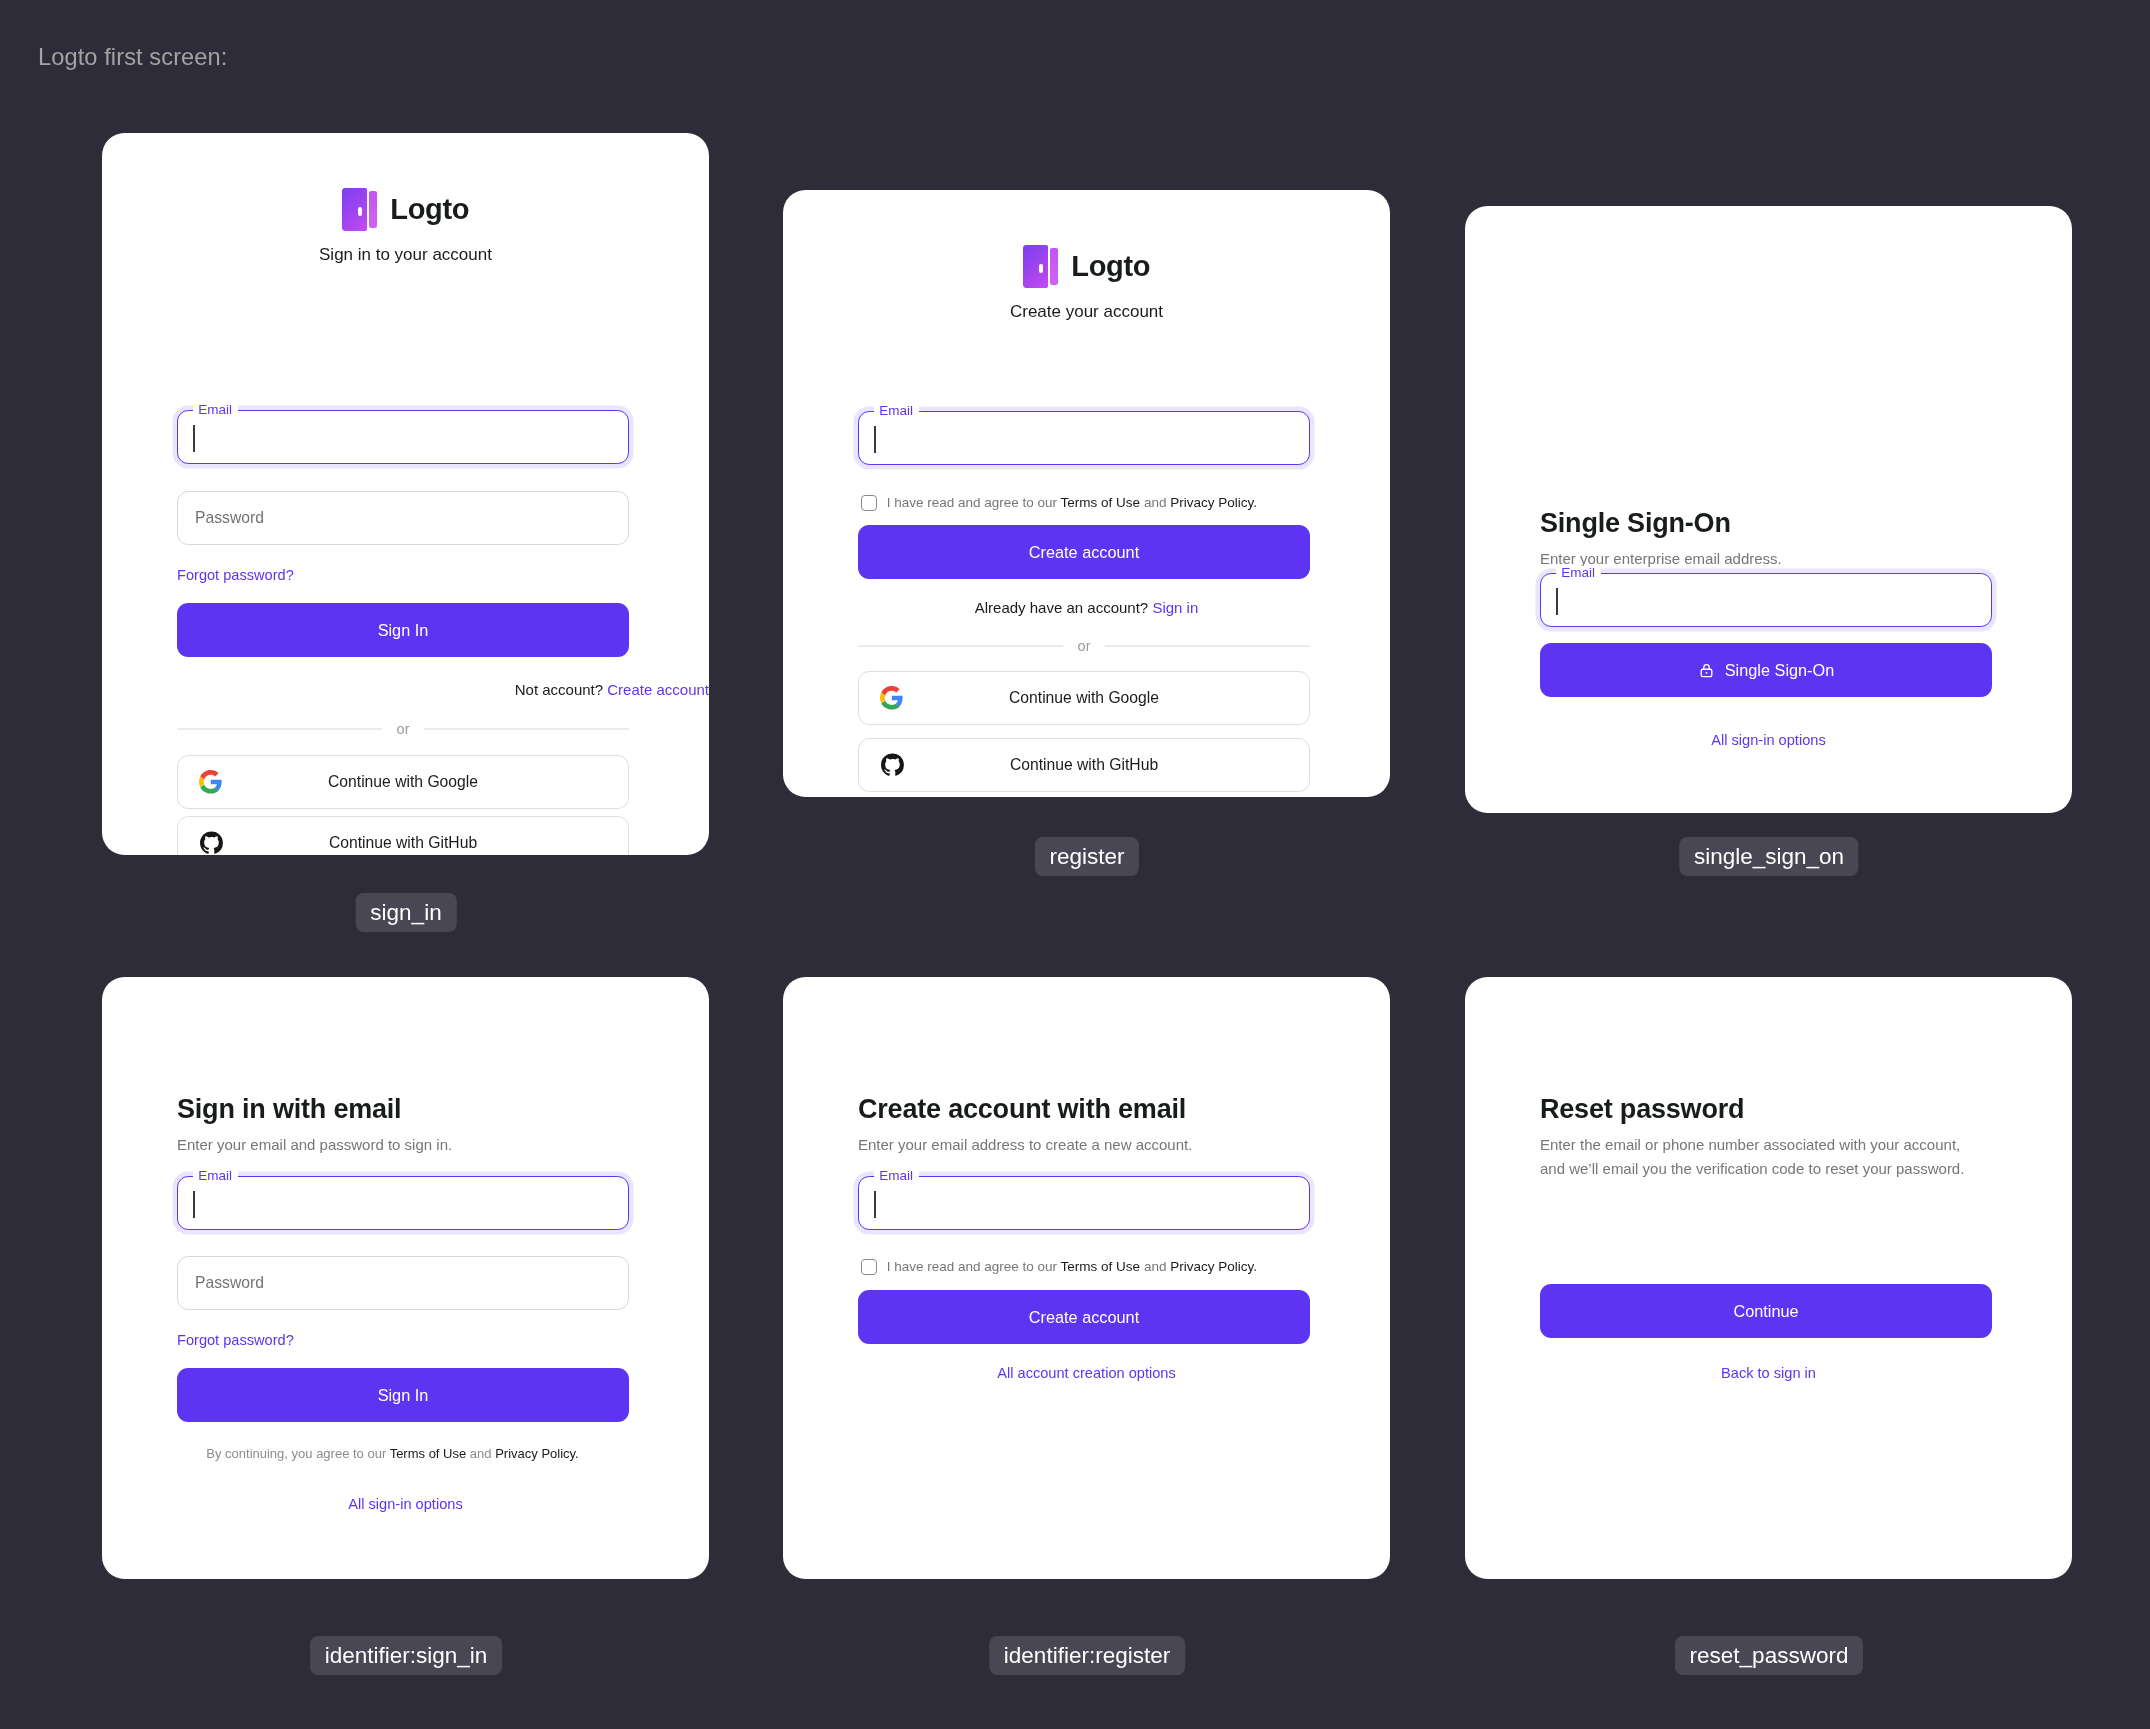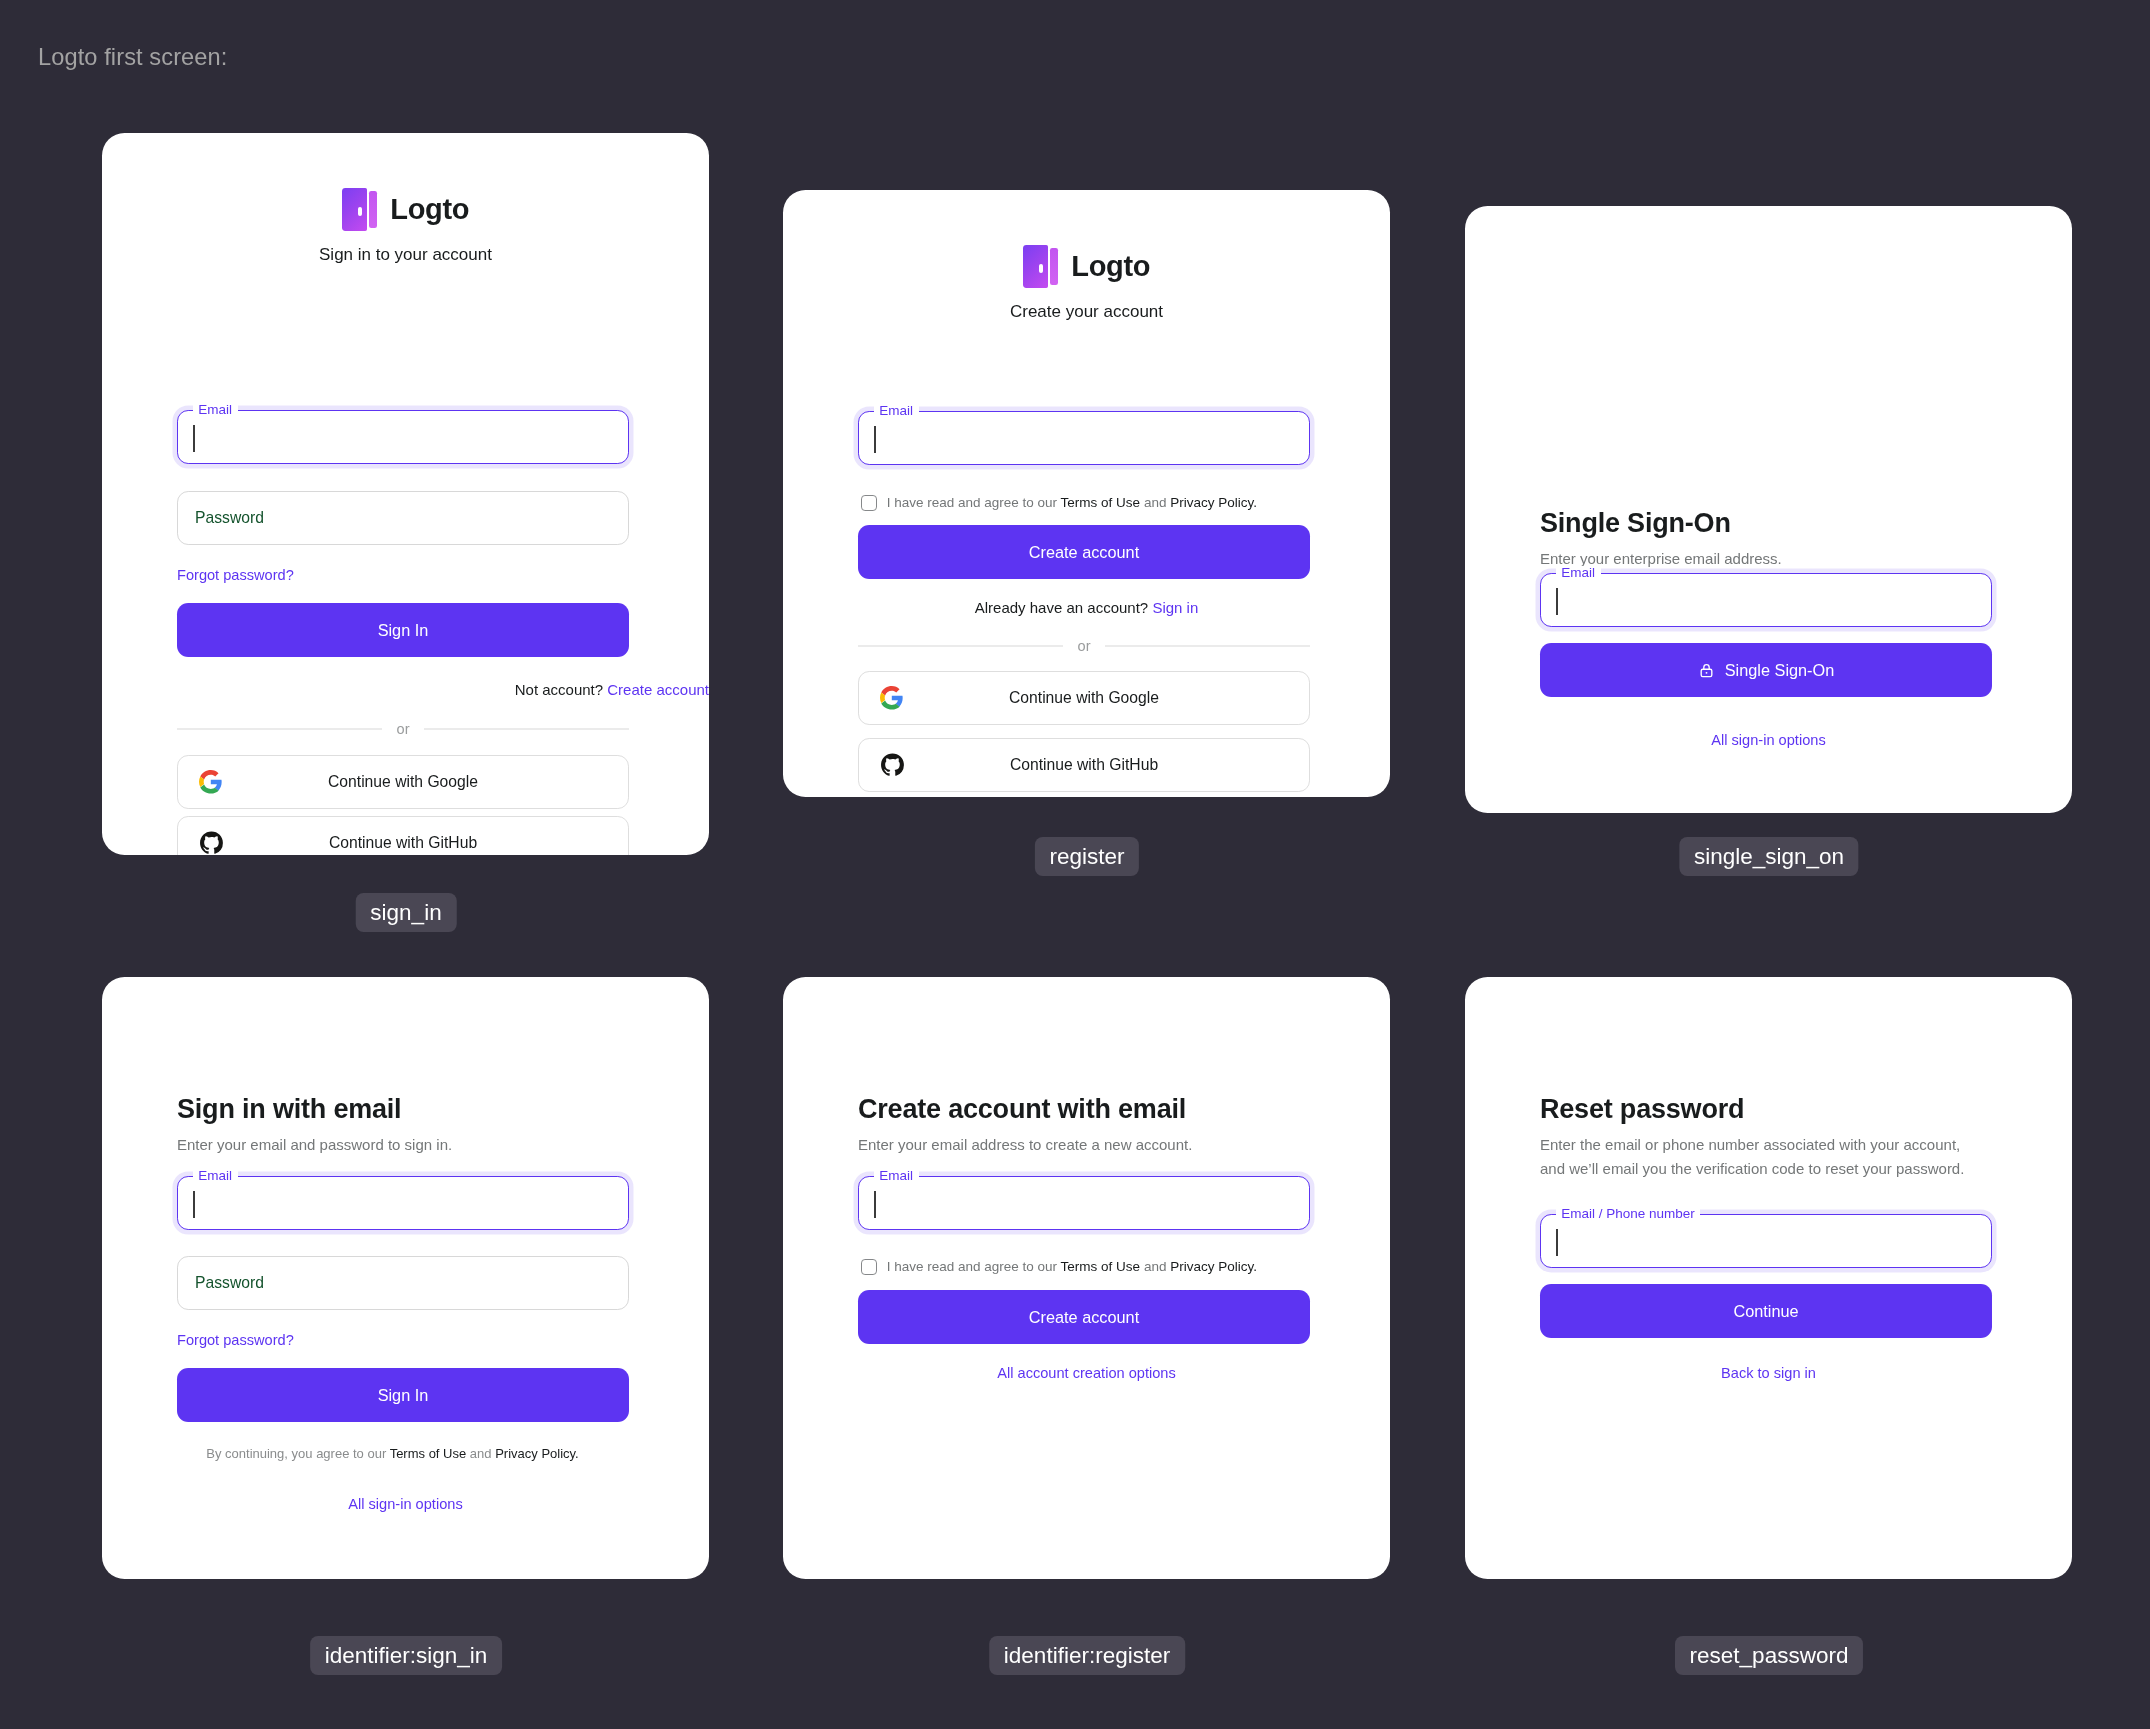--- a/index.html
+++ b/index.html
@@ -133,21 +133,21 @@
   }
   .field-plain {
     height: 54px;
     border: 1.1px solid #d8d8d8;
     border-radius: 11.2px;
     background: #ffffff;
     display: flex;
     align-items: center;
     padding: 0 17px;
     font-size: 15.7px;
-    color: #14532d;
+    color: #737373;
   }
 
   
   .btn-primary {
     height: 54px;
     border-radius: 11.2px;
     background: #5d34f2;
     color: #ffffff;
     font-size: 16.3px;
     display: flex;
@@ -503,26 +503,20 @@
   <div class="tag" style="left:1087px; top:1636px;">identifier:register</div>
 
   <div class="card" style="left:1465px; top:977px; width:607px; height:602px;">
     <div class="card-inner">
 
       <div class="abs" style="left:75px; top:118px; width:444px;">
         <div class="head-title">Reset password</div>
         <div class="head-sub">Enter the email or phone number associated with your account, and we’ll email you the verification code to reset your password.</div>
       </div>
 
-      <div class="abs" style="left:75px; top:237px; width:452px;">
-        <div class="field-focus">
-          <span class="legend">Email / Phone number</span>
-          <span class="caret"></span>
-        </div>
-      </div>
 
       <div class="abs btn-primary" style="left:75px; top:307px; width:452px;">
         <span>Continue</span>
       </div>
 
       <div class="abs" style="left:0; top:388px; width:607px; text-align:center;">
         <span class="link-sm">Back to sign in</span>
       </div>
 
     </div>

